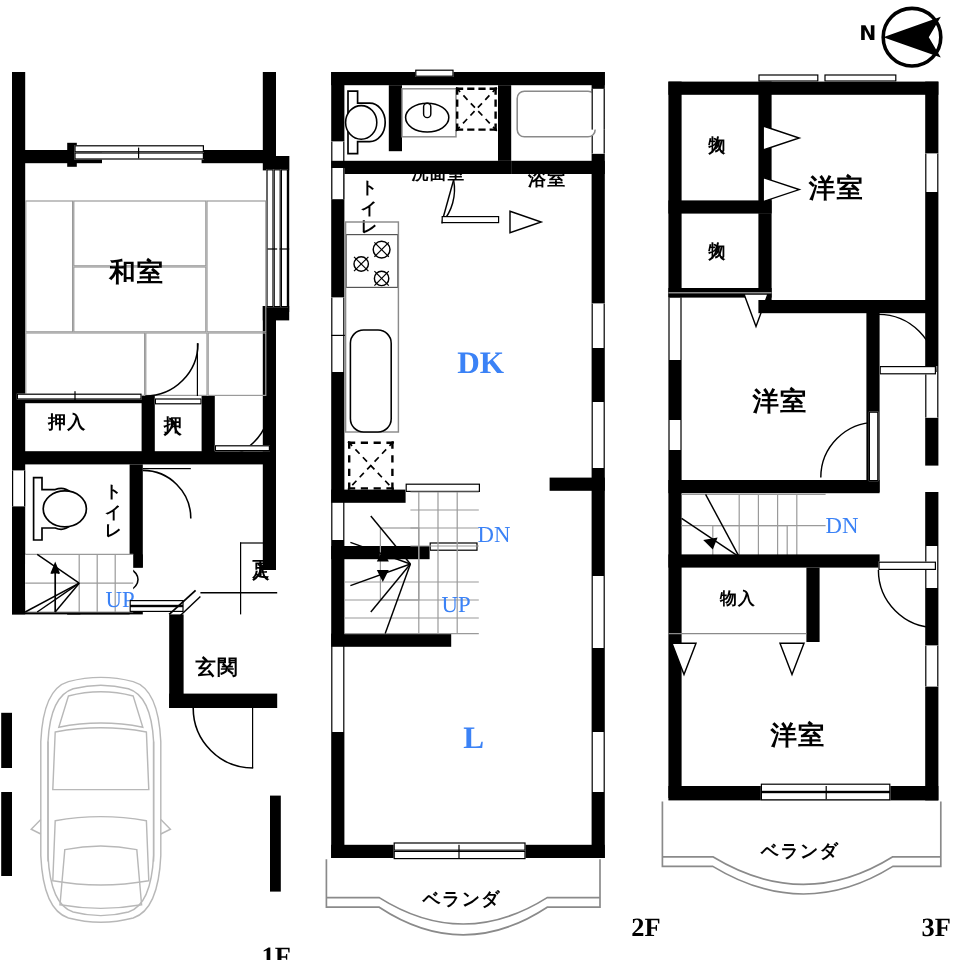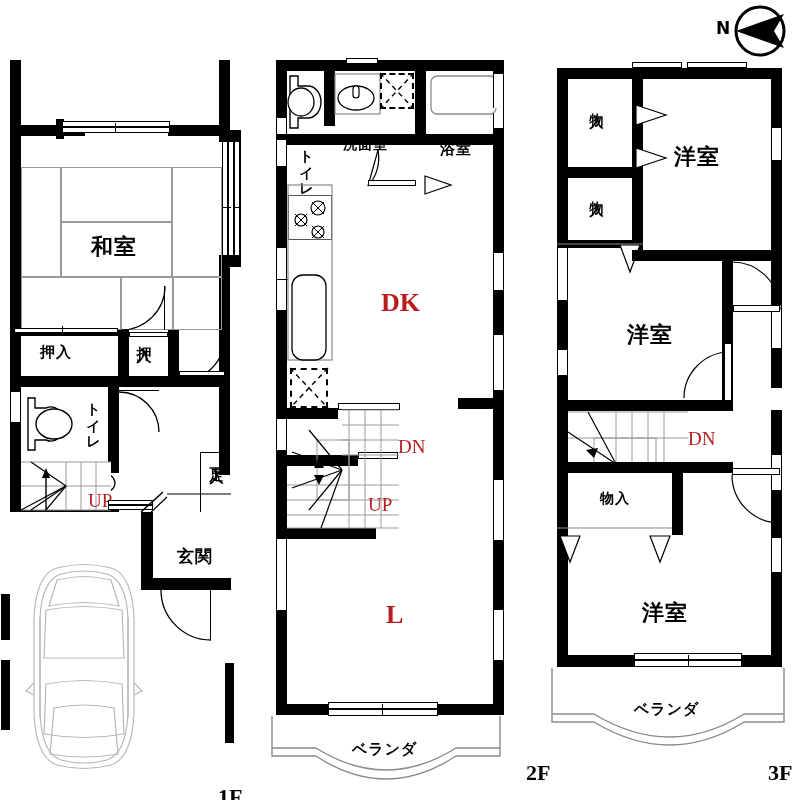--- a/index.html
+++ b/index.html
@@ -8,21 +8,21 @@
   #stage{position:relative;width:796px;height:800px;background:#fff;}
 
   
   .w{position:absolute;background:#000;}              
   .tl{position:absolute;background:#000;}
   .box{position:absolute;border:1px solid #555;box-sizing:border-box;}
   .lbl{position:absolute;color:#000;white-space:nowrap;
        font-family:"DejaVu Sans","Liberation Sans",sans-serif;
        font-weight:700;letter-spacing:1px;}
   .lbl-v{writing-mode:vertical-rl;text-orientation:upright;}
-  .lbl-en{position:absolute;color:#b91c1c;white-space:nowrap;
+  .lbl-en{position:absolute;color:#3b82f6;white-space:nowrap;
        font-family:"Liberation Serif","DejaVu Serif",serif;font-weight:400;}
   .floorlbl{position:absolute;font-family:"Liberation Serif","DejaVu Serif",serif;
        font-weight:700;font-size:22px;color:#000;}
   svg{position:absolute;overflow:visible;pointer-events:none;}
 
   
   .win{position:absolute;background:#fff;box-sizing:border-box;}
   .win.v{border-left:1px solid #000;border-right:1px solid #000;}
 
   .sld{position:absolute;background:#fff;box-sizing:border-box;
@@ -66,21 +66,21 @@
     <div class="tl" style="left:233px;top:207px;width:8px;height:1px;"></div>
 
     <div class="tat" style="left:21px;top:167px;width:40px;height:110px;"></div>
     <div class="tat" style="left:61px;top:167px;width:111px;height:55px;"></div>
     <div class="tat" style="left:61px;top:222px;width:111px;height:55px;"></div>
     <div class="tat" style="left:172px;top:167px;width:50px;height:110px;"></div>
     <div class="tat" style="left:21px;top:277px;width:100px;height:53px;"></div>
     <div class="tat" style="left:121px;top:277px;width:52px;height:53px;"></div>
     <div class="tat" style="left:173px;top:277px;width:49px;height:53px;"></div>
 
-    <span class="lbl" style="left:91px;top:232px;font-size:22px;">和室</span>
+    <span class="lbl" style="left:91px;top:212px;font-size:22px;">和室</span>
 
     <svg style="left:0;top:0;width:268px;height:800px;">
       <path d="M121,330 A44,44 0 0 0 165,286" fill="none" stroke="#000" stroke-width="1.3"></path>
     </svg>
     <div class="tl" style="left:164px;top:286px;width:1.4px;height:44px;"></div>
 
     <div class="w" style="left:10px;top:330px;width:112px;height:6px;"></div>
     <div class="w" style="left:118px;top:330px;width:11px;height:52px;"></div>
     <div class="w" style="left:168px;top:330px;width:11px;height:52px;"></div>
     <div class="w" style="left:10px;top:376px;width:220px;height:11px;"></div>
@@ -149,21 +149,21 @@
     <div class="tl" style="left:200px;top:452px;width:1.4px;height:60px;"></div>
     <span class="lbl lbl-v" style="left:208px;top:456px;font-size:14px;">下足入</span>
 
     <div class="w" style="left:141px;top:512px;width:12px;height:78px;"></div>
     <div class="w" style="left:141px;top:578px;width:90px;height:12px;"></div>
     <svg style="left:0;top:0;width:268px;height:800px;">
       <line x1="141" y1="512" x2="163" y2="492" stroke="#000" stroke-width="1.5"></line>
       <line x1="147" y1="516" x2="167" y2="497" stroke="#000" stroke-width="1.2"></line>
       <line x1="167" y1="494" x2="231" y2="494" stroke="#000" stroke-width="1.2"></line>
     </svg>
-    <span class="lbl" style="left:177px;top:545px;font-size:17px;">玄関</span>
+    <span class="lbl" style="left:163px;top:545px;font-size:17px;">玄関</span>
 
     <svg style="left:0;top:0;width:268px;height:800px;">
       <path d="M161,590 A50,50 0 0 0 211,640" fill="none" stroke="#000" stroke-width="1.3"></path>
     </svg>
     <div class="tl" style="left:161px;top:588px;width:50px;height:1.4px;"></div>
     <div class="tl" style="left:210px;top:590px;width:1.4px;height:50px;"></div>
 
     <div class="w" style="left:1px;top:594px;width:9px;height:46px;"></div>
     <div class="w" style="left:1px;top:660px;width:9px;height:70px;"></div>
     <div class="w" style="left:225px;top:663px;width:9px;height:80px;"></div>

